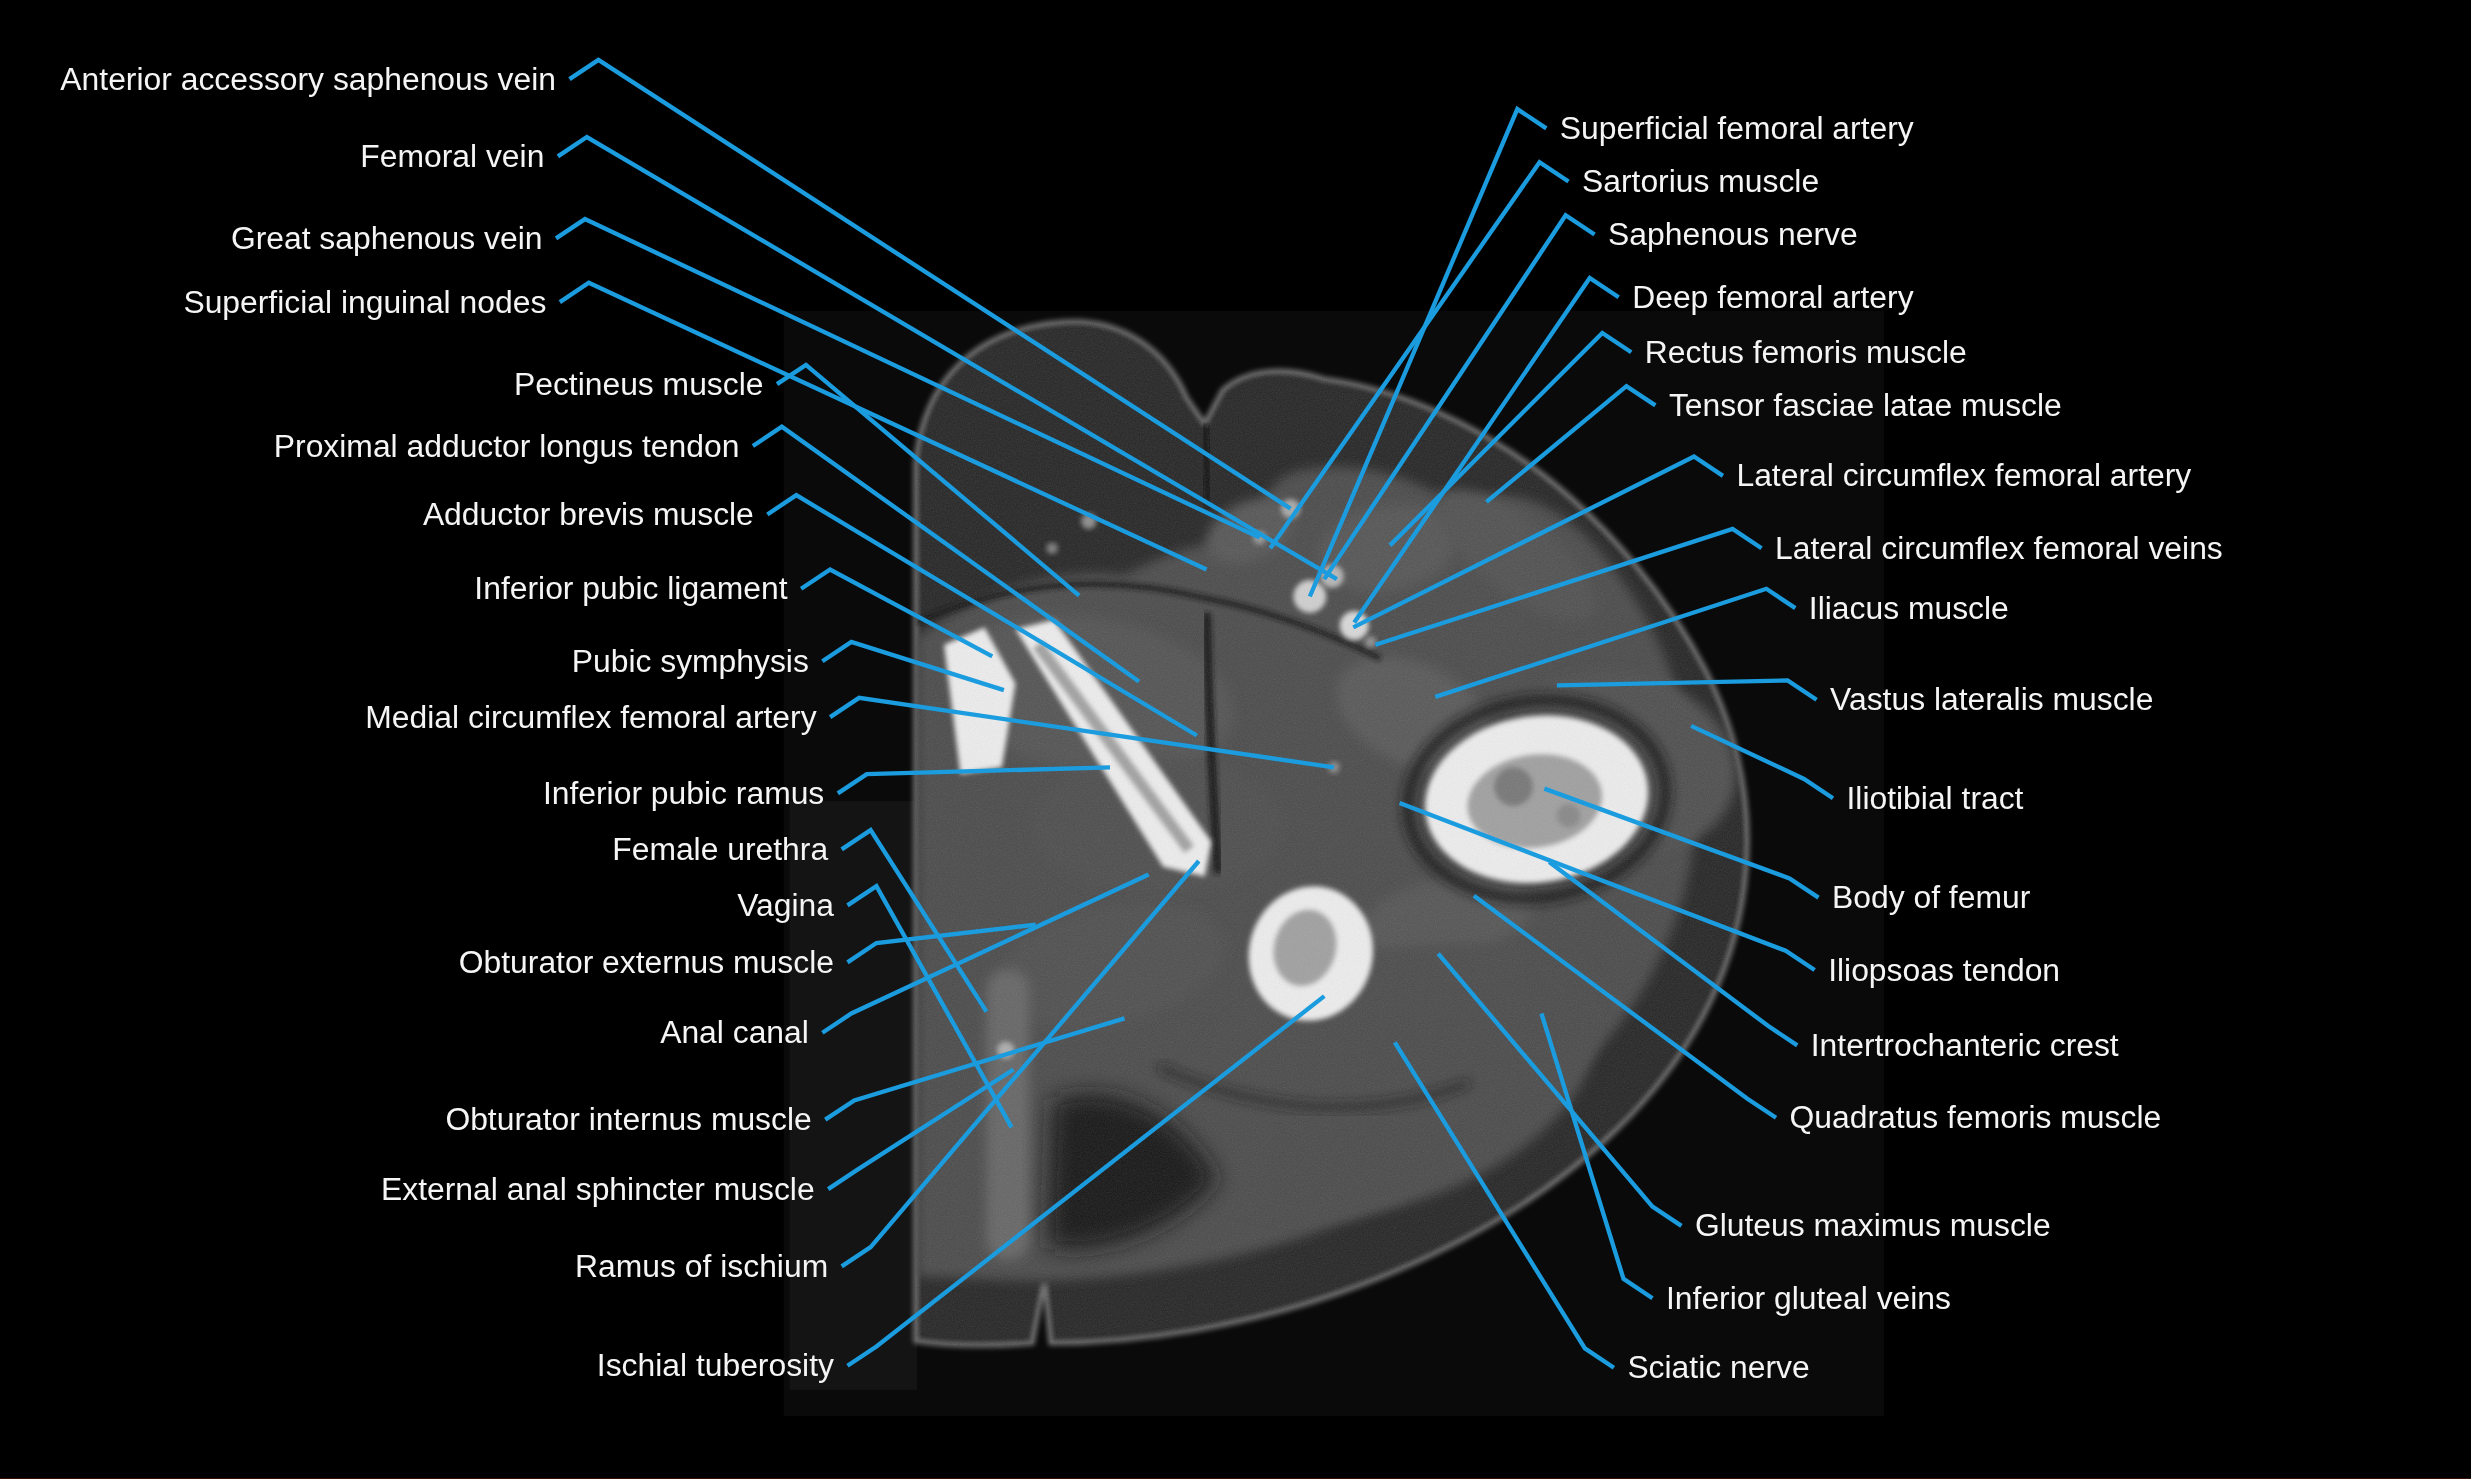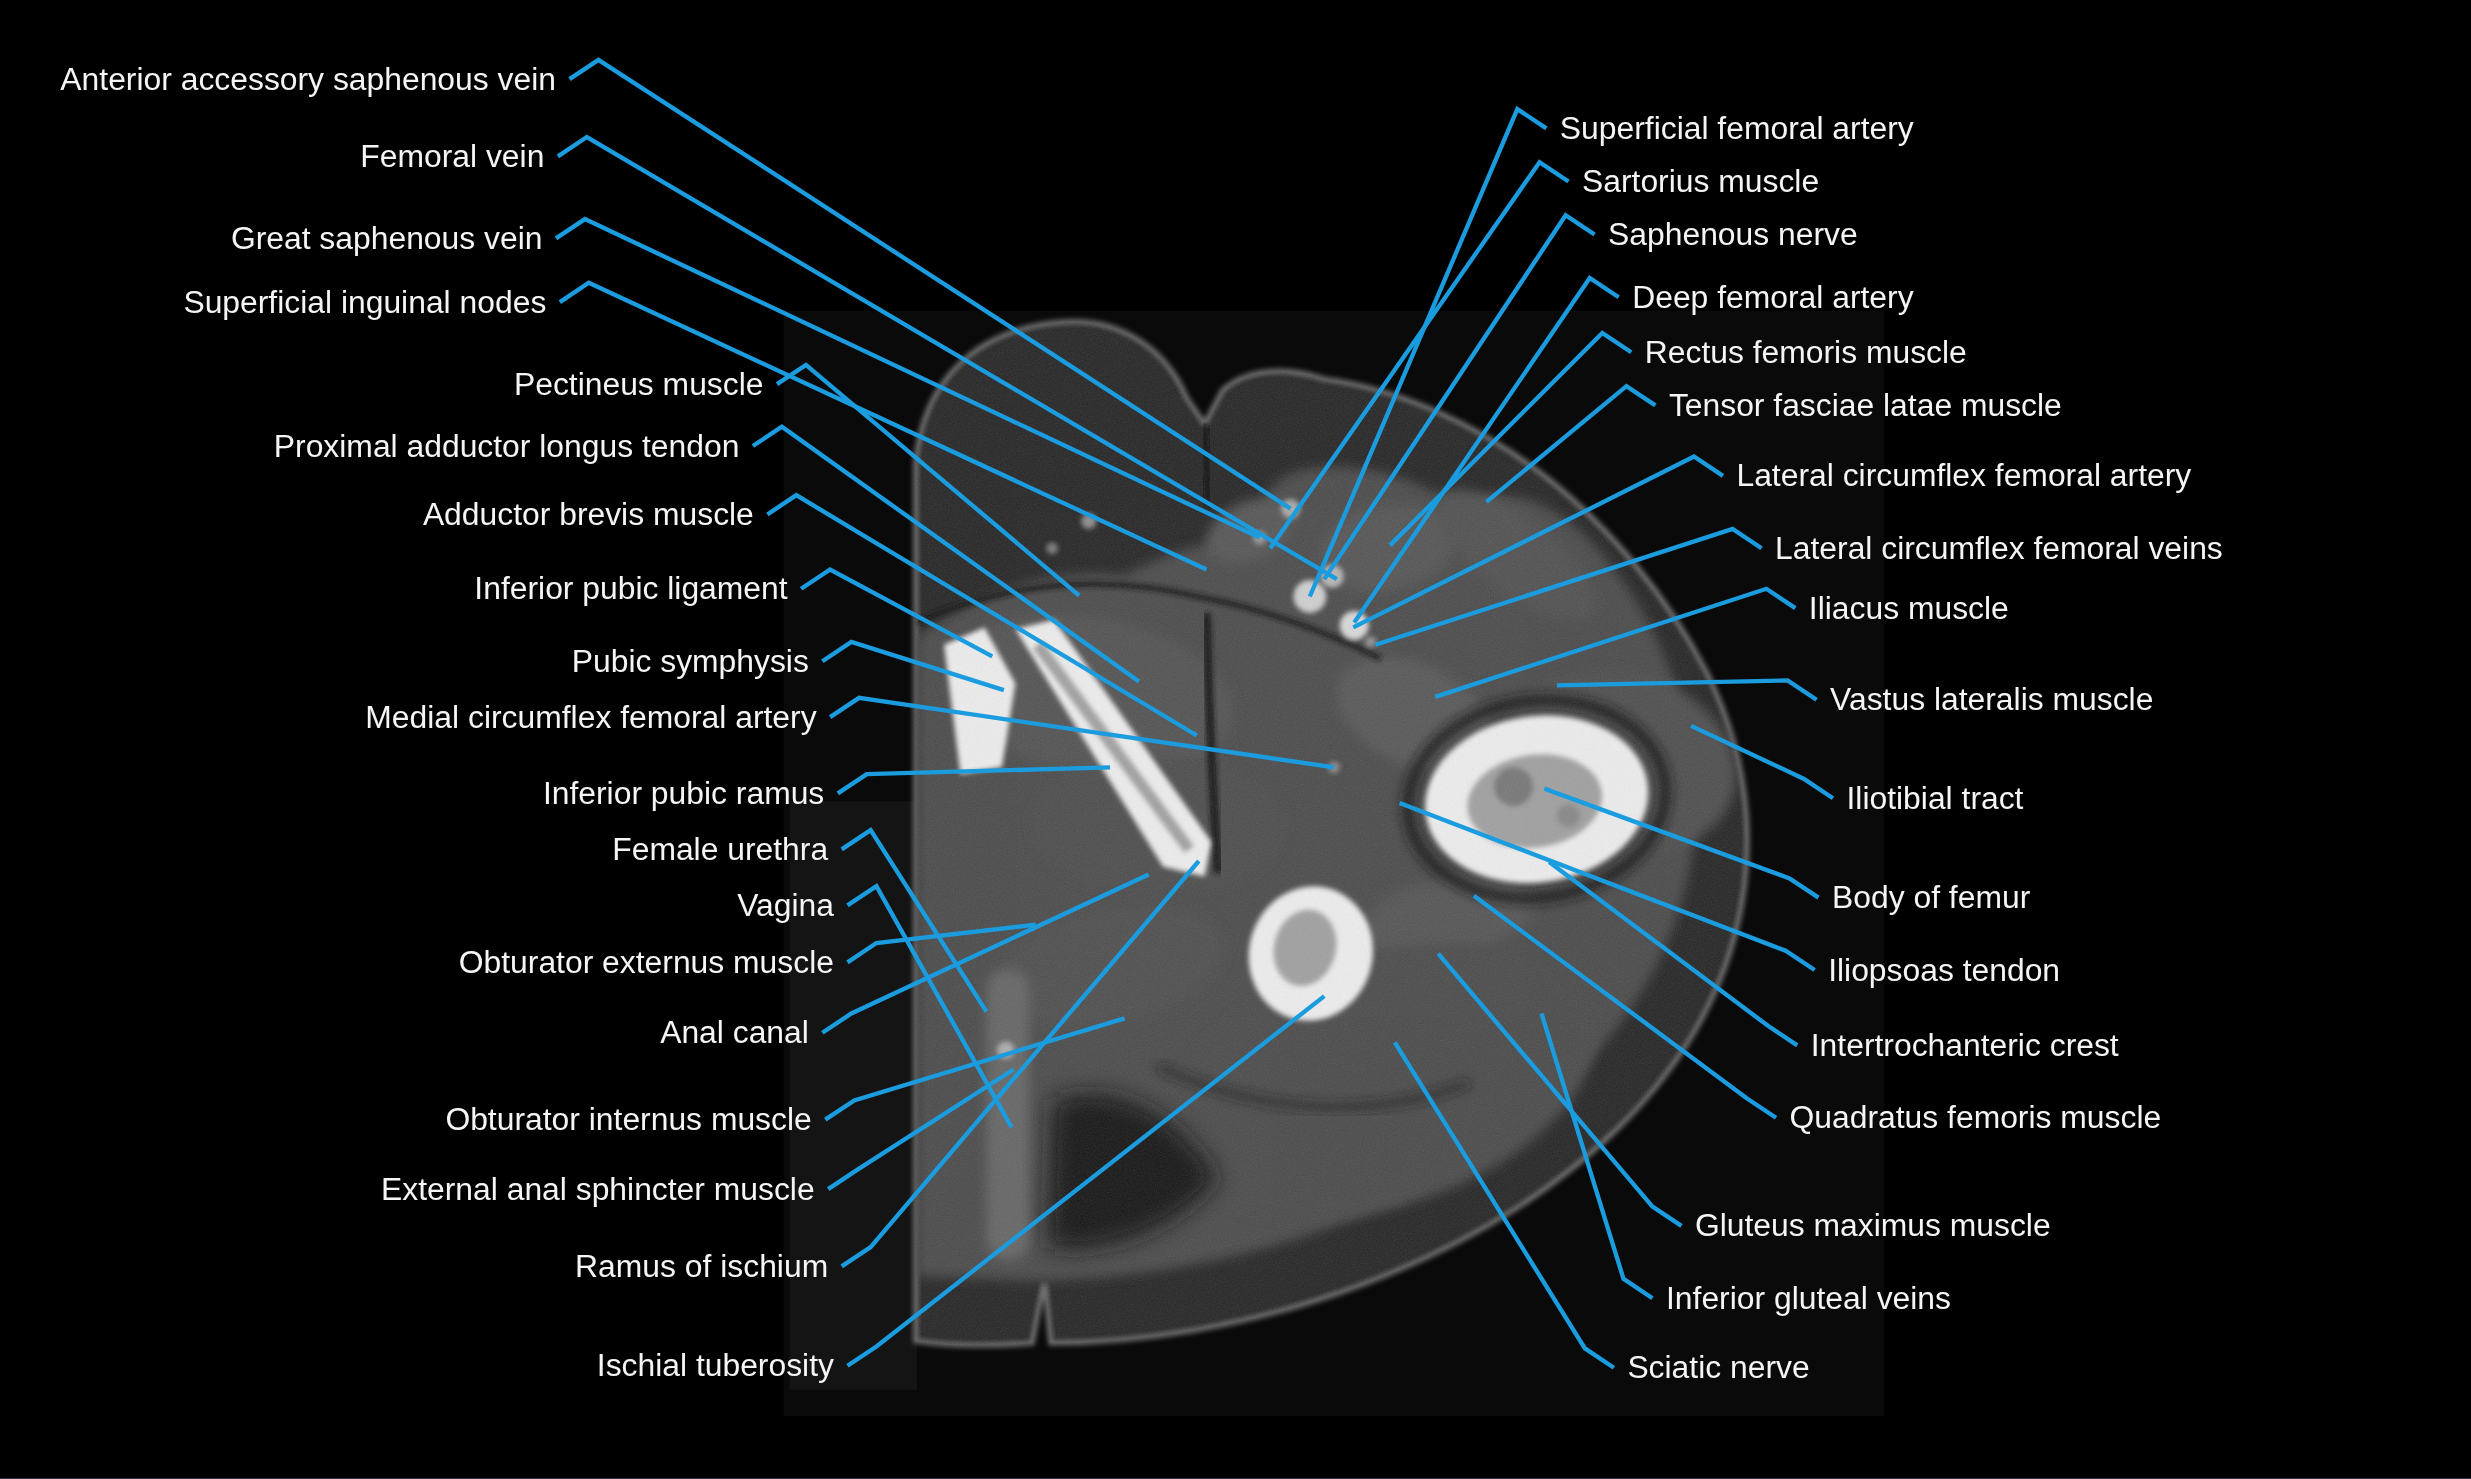--- a/index.html
+++ b/index.html
@@ -1,16 +1,16 @@
 <!DOCTYPE html>
 <html><head>
 <meta charset="utf-8">
 <style>
   html,body{margin:0;padding:0;background:#000;}
-  .stage{width:100%;background:#c4b5fd;}
+  .stage{width:100%;background:#c2410c;}
   svg{display:block;width:100%;height:auto;}
   text{font-family:"Liberation Sans", sans-serif;font-weight:400;}
   .lbl{fill:#f5f5f5;font-size:33px;}
   .leader{fill:none;stroke-width:4.5px;}
 </style>
 </head>
 <body>
 
 <div class="stage">
 <svg id="fig" viewBox="0 0 2560 1532" xmlns="http://www.w3.org/2000/svg">

